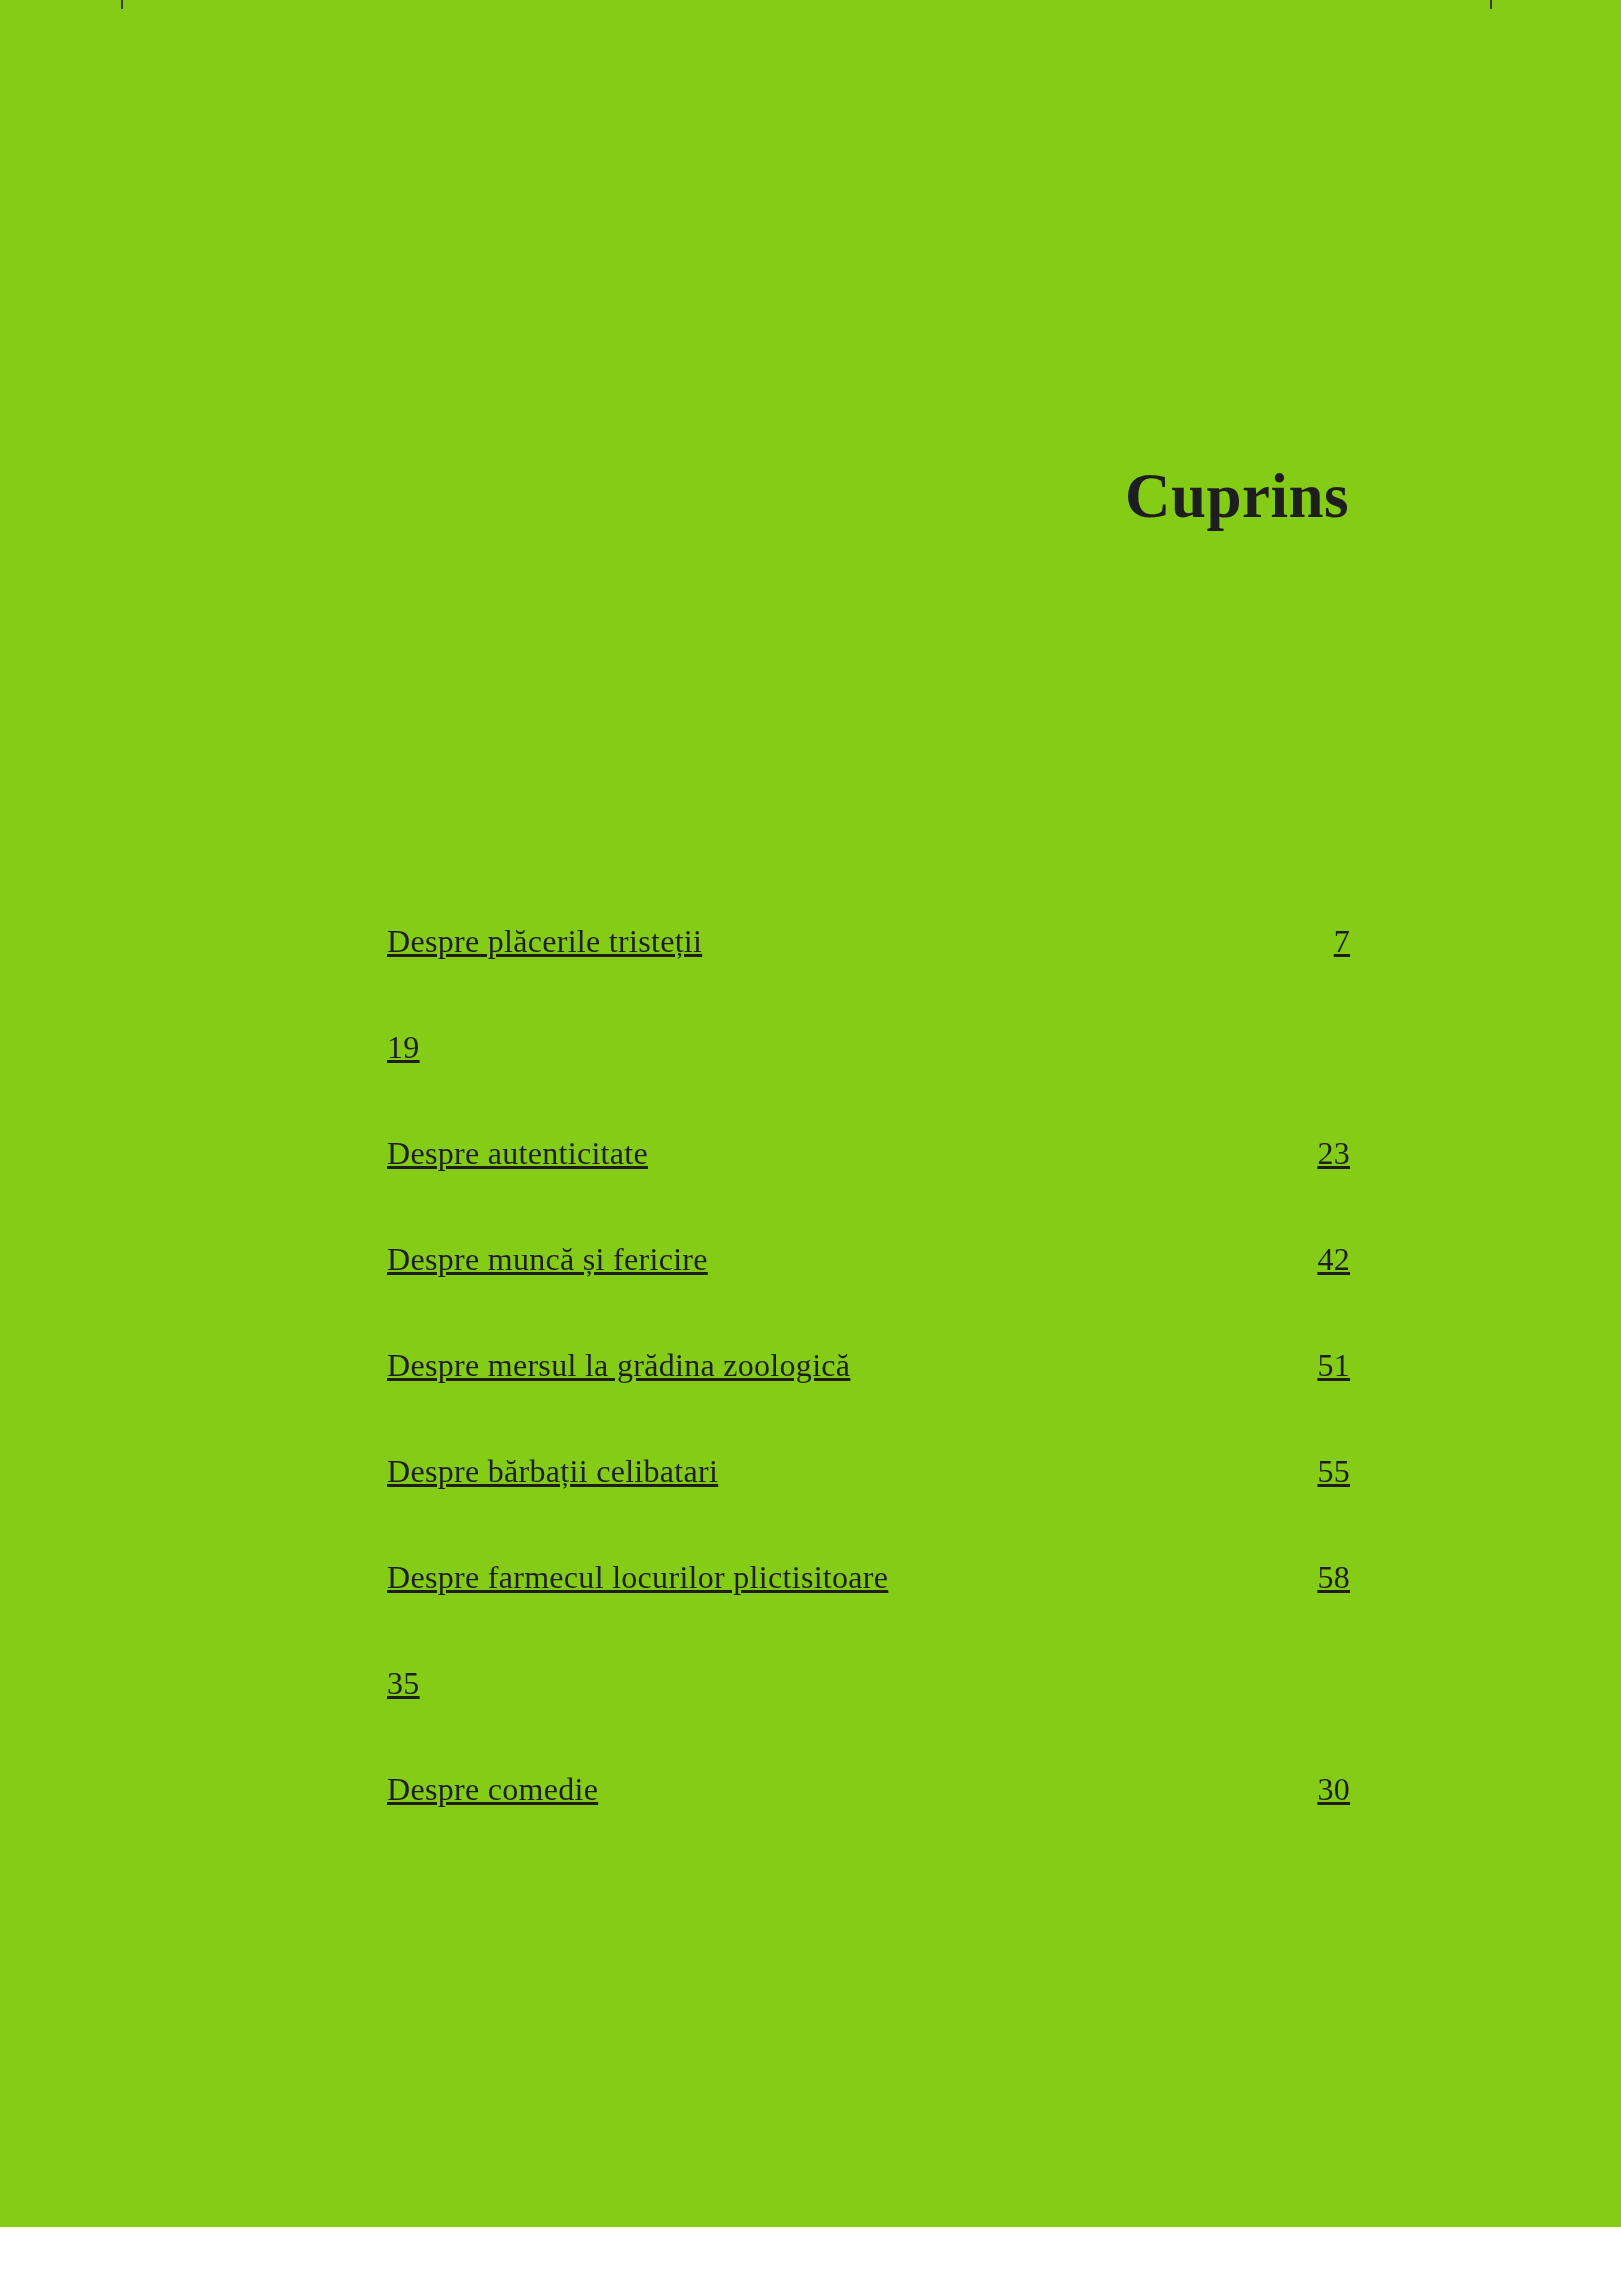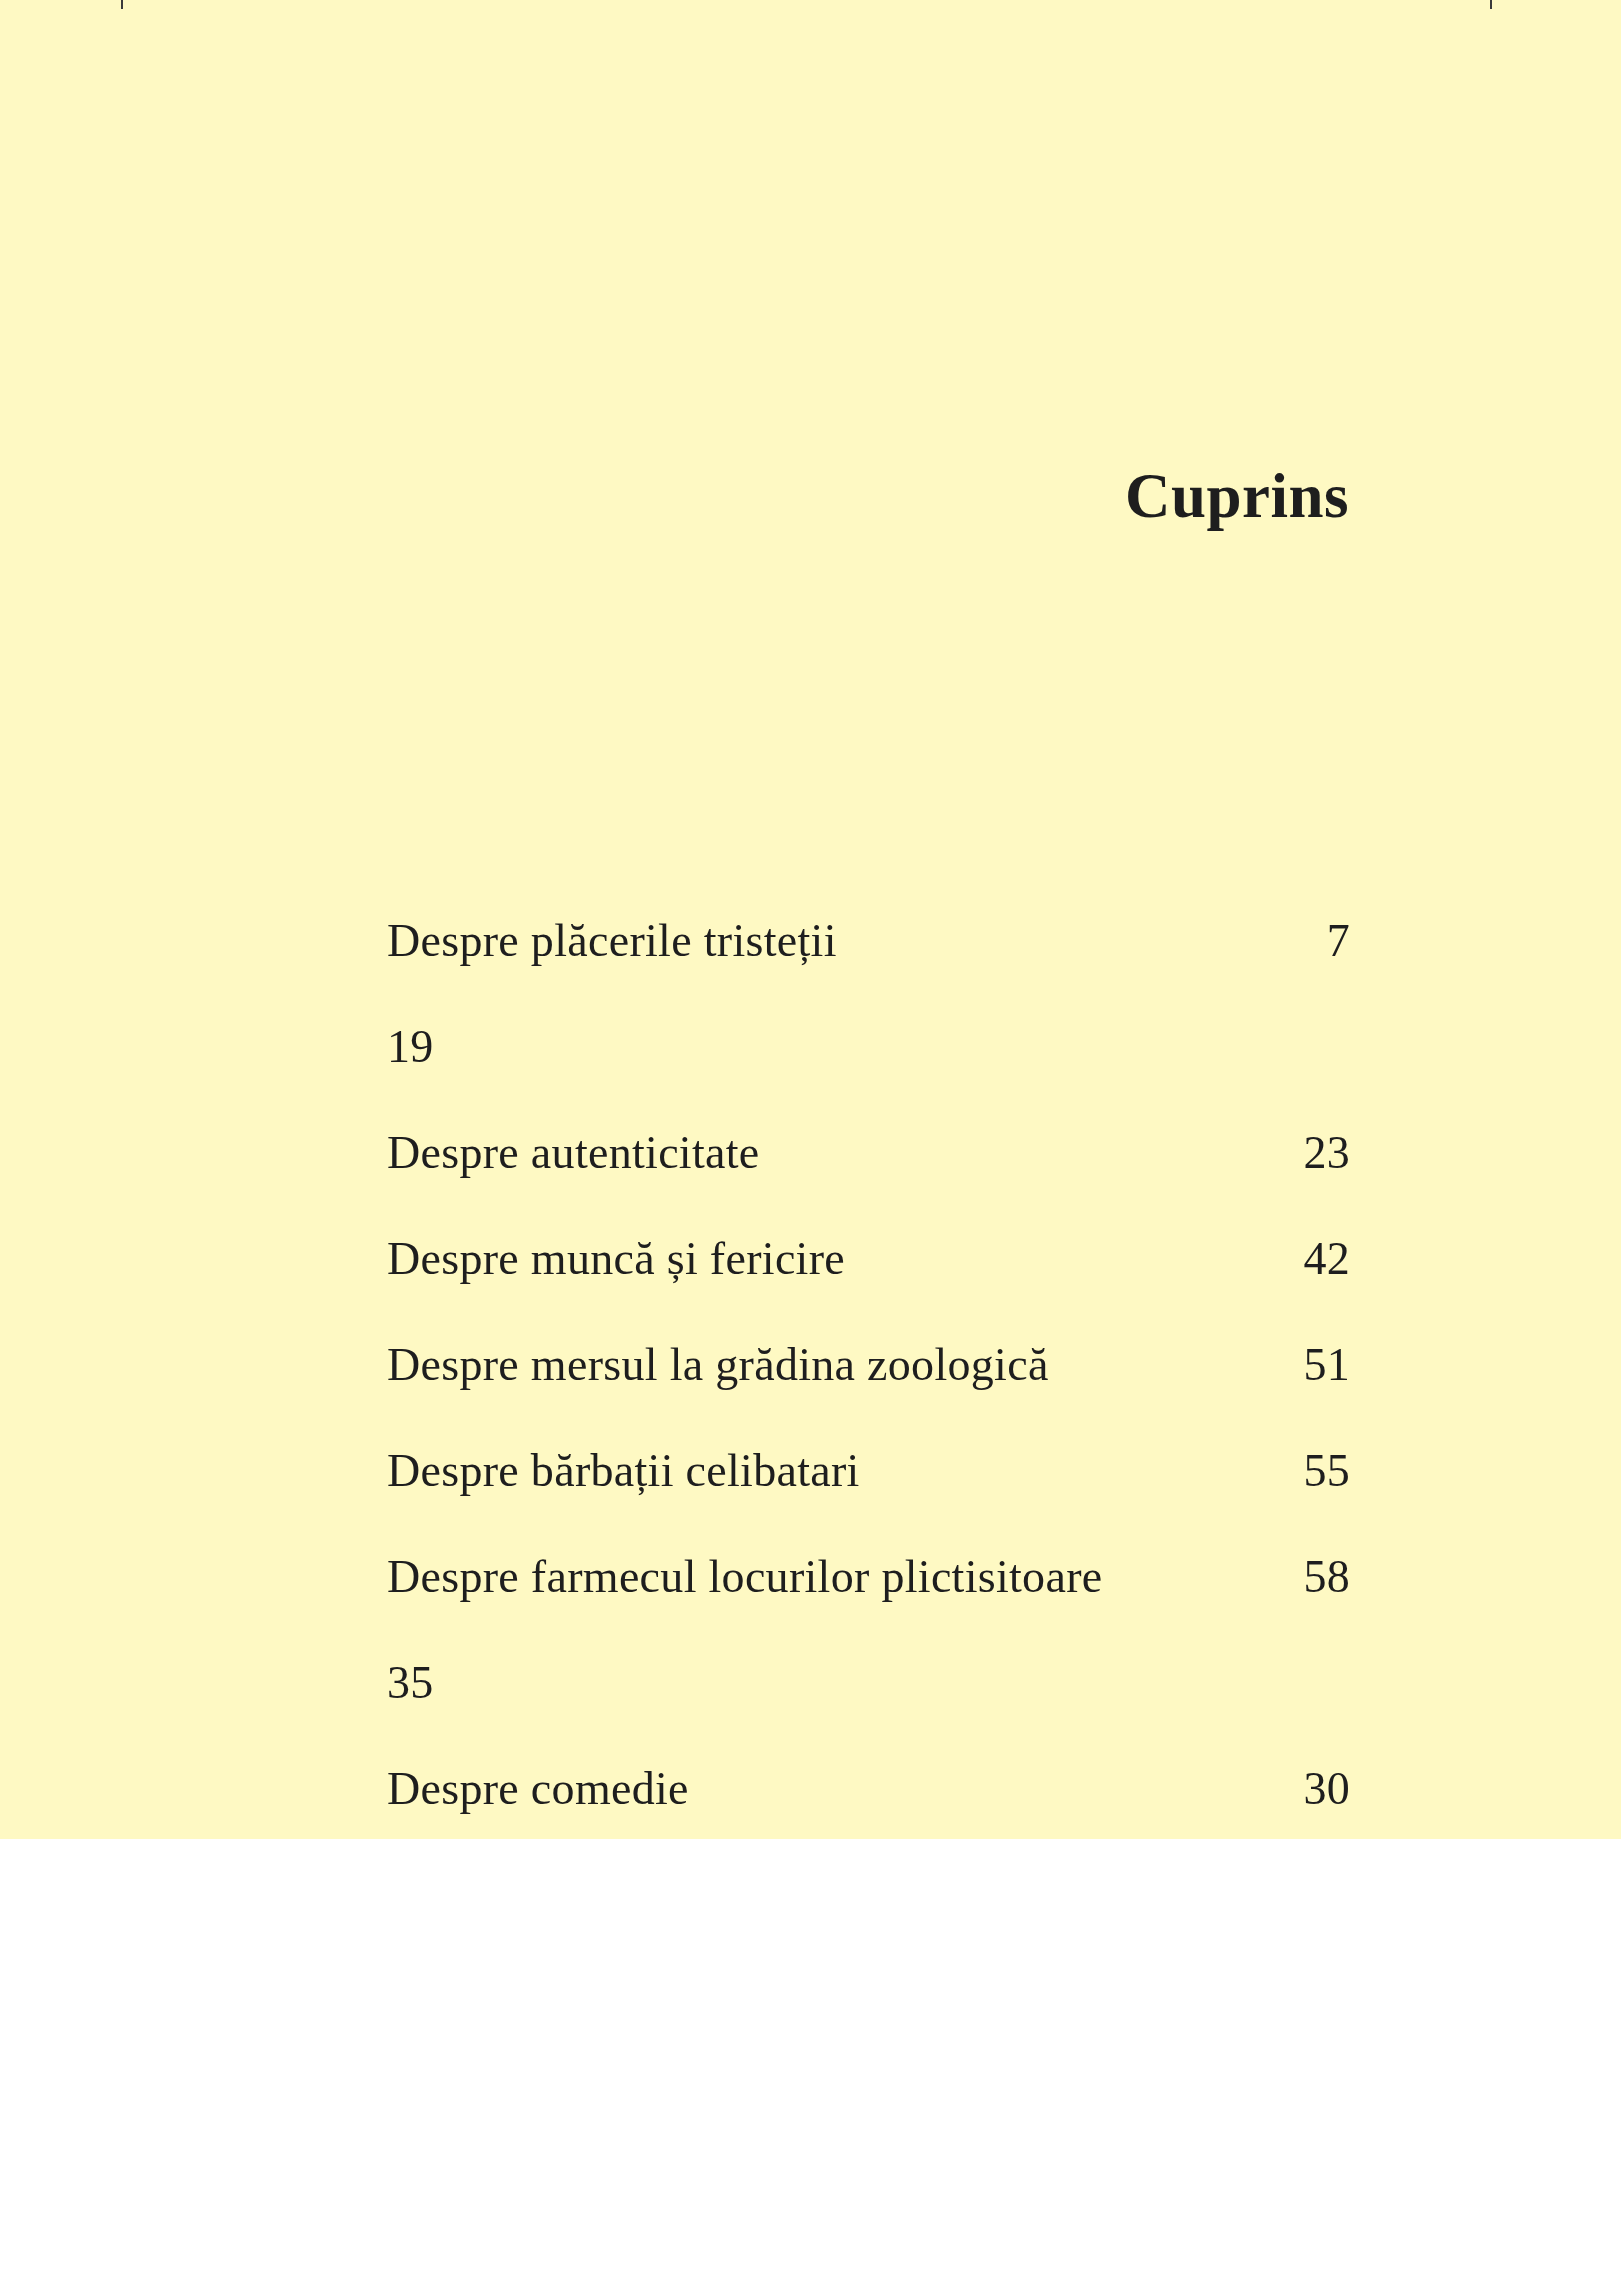--- a/index.html
+++ b/index.html
@@ -3,22 +3,22 @@
 <meta charset="utf-8">
 <style>
   html, body {
     margin: 0;
     padding: 0;
     background: #ffffff;
   }
   .page {
     position: relative;
     width: 1621px;
-    height: 1839px;
-    background: #fef9c3;
+    height: 2227px;
+    background: #84cc16;
     overflow: hidden;
     font-family: "Liberation Serif", "DejaVu Serif", serif;
   }
   .crop-mark {
     position: absolute;
     top: 0;
     width: 2px;
     height: 8.8px;
     background: #3a3a3a;
   }
@@ -43,23 +43,24 @@
   }
   .toc-row {
     display: flex;
     justify-content: space-between;
     align-items: baseline;
     height: 106px;
     line-height: 106px;
     white-space: nowrap;
   }
   .toc-label, .toc-page {
-    font-size: 46px;
+    font-size: 32px;
     color: #1e1e1e;
     letter-spacing: 0.3px;
+    text-decoration: underline;
   }
 </style>
 </head>
 <body>
 
 <div class="page">
   <div class="crop-mark crop-mark-left"></div>
   <div class="crop-mark crop-mark-right"></div>
 
   <h1 class="title">Cuprins</h1>

